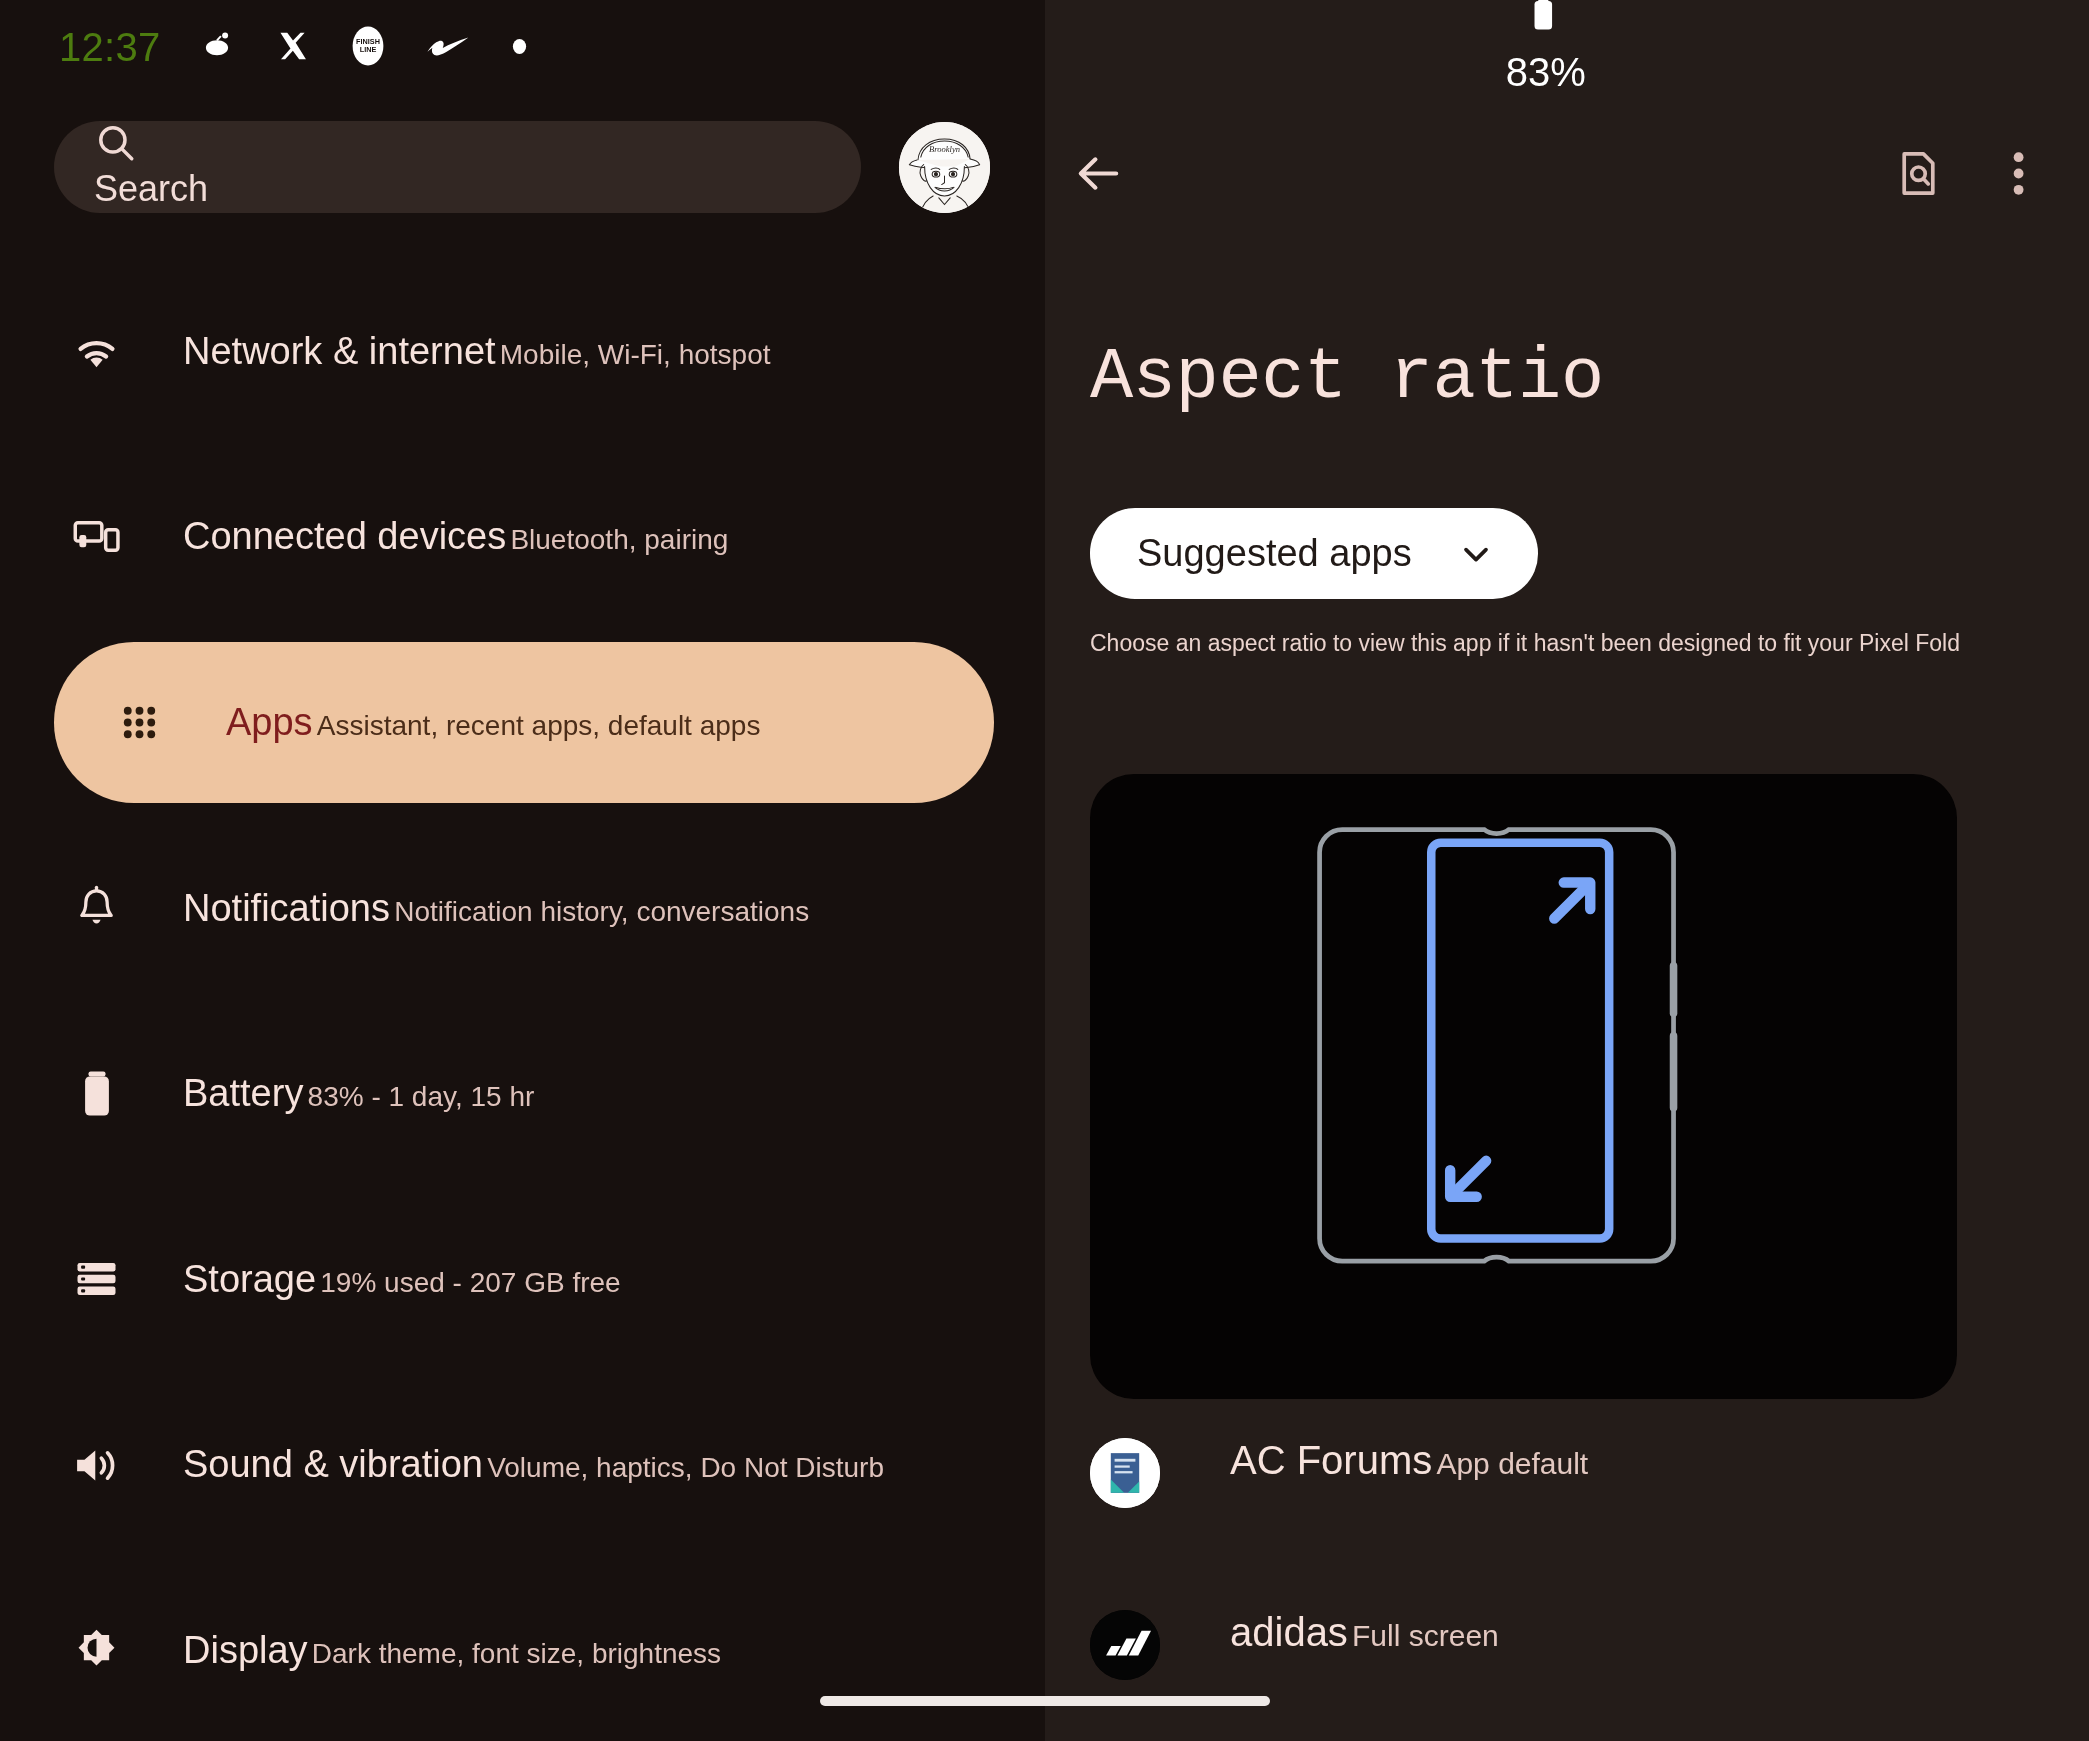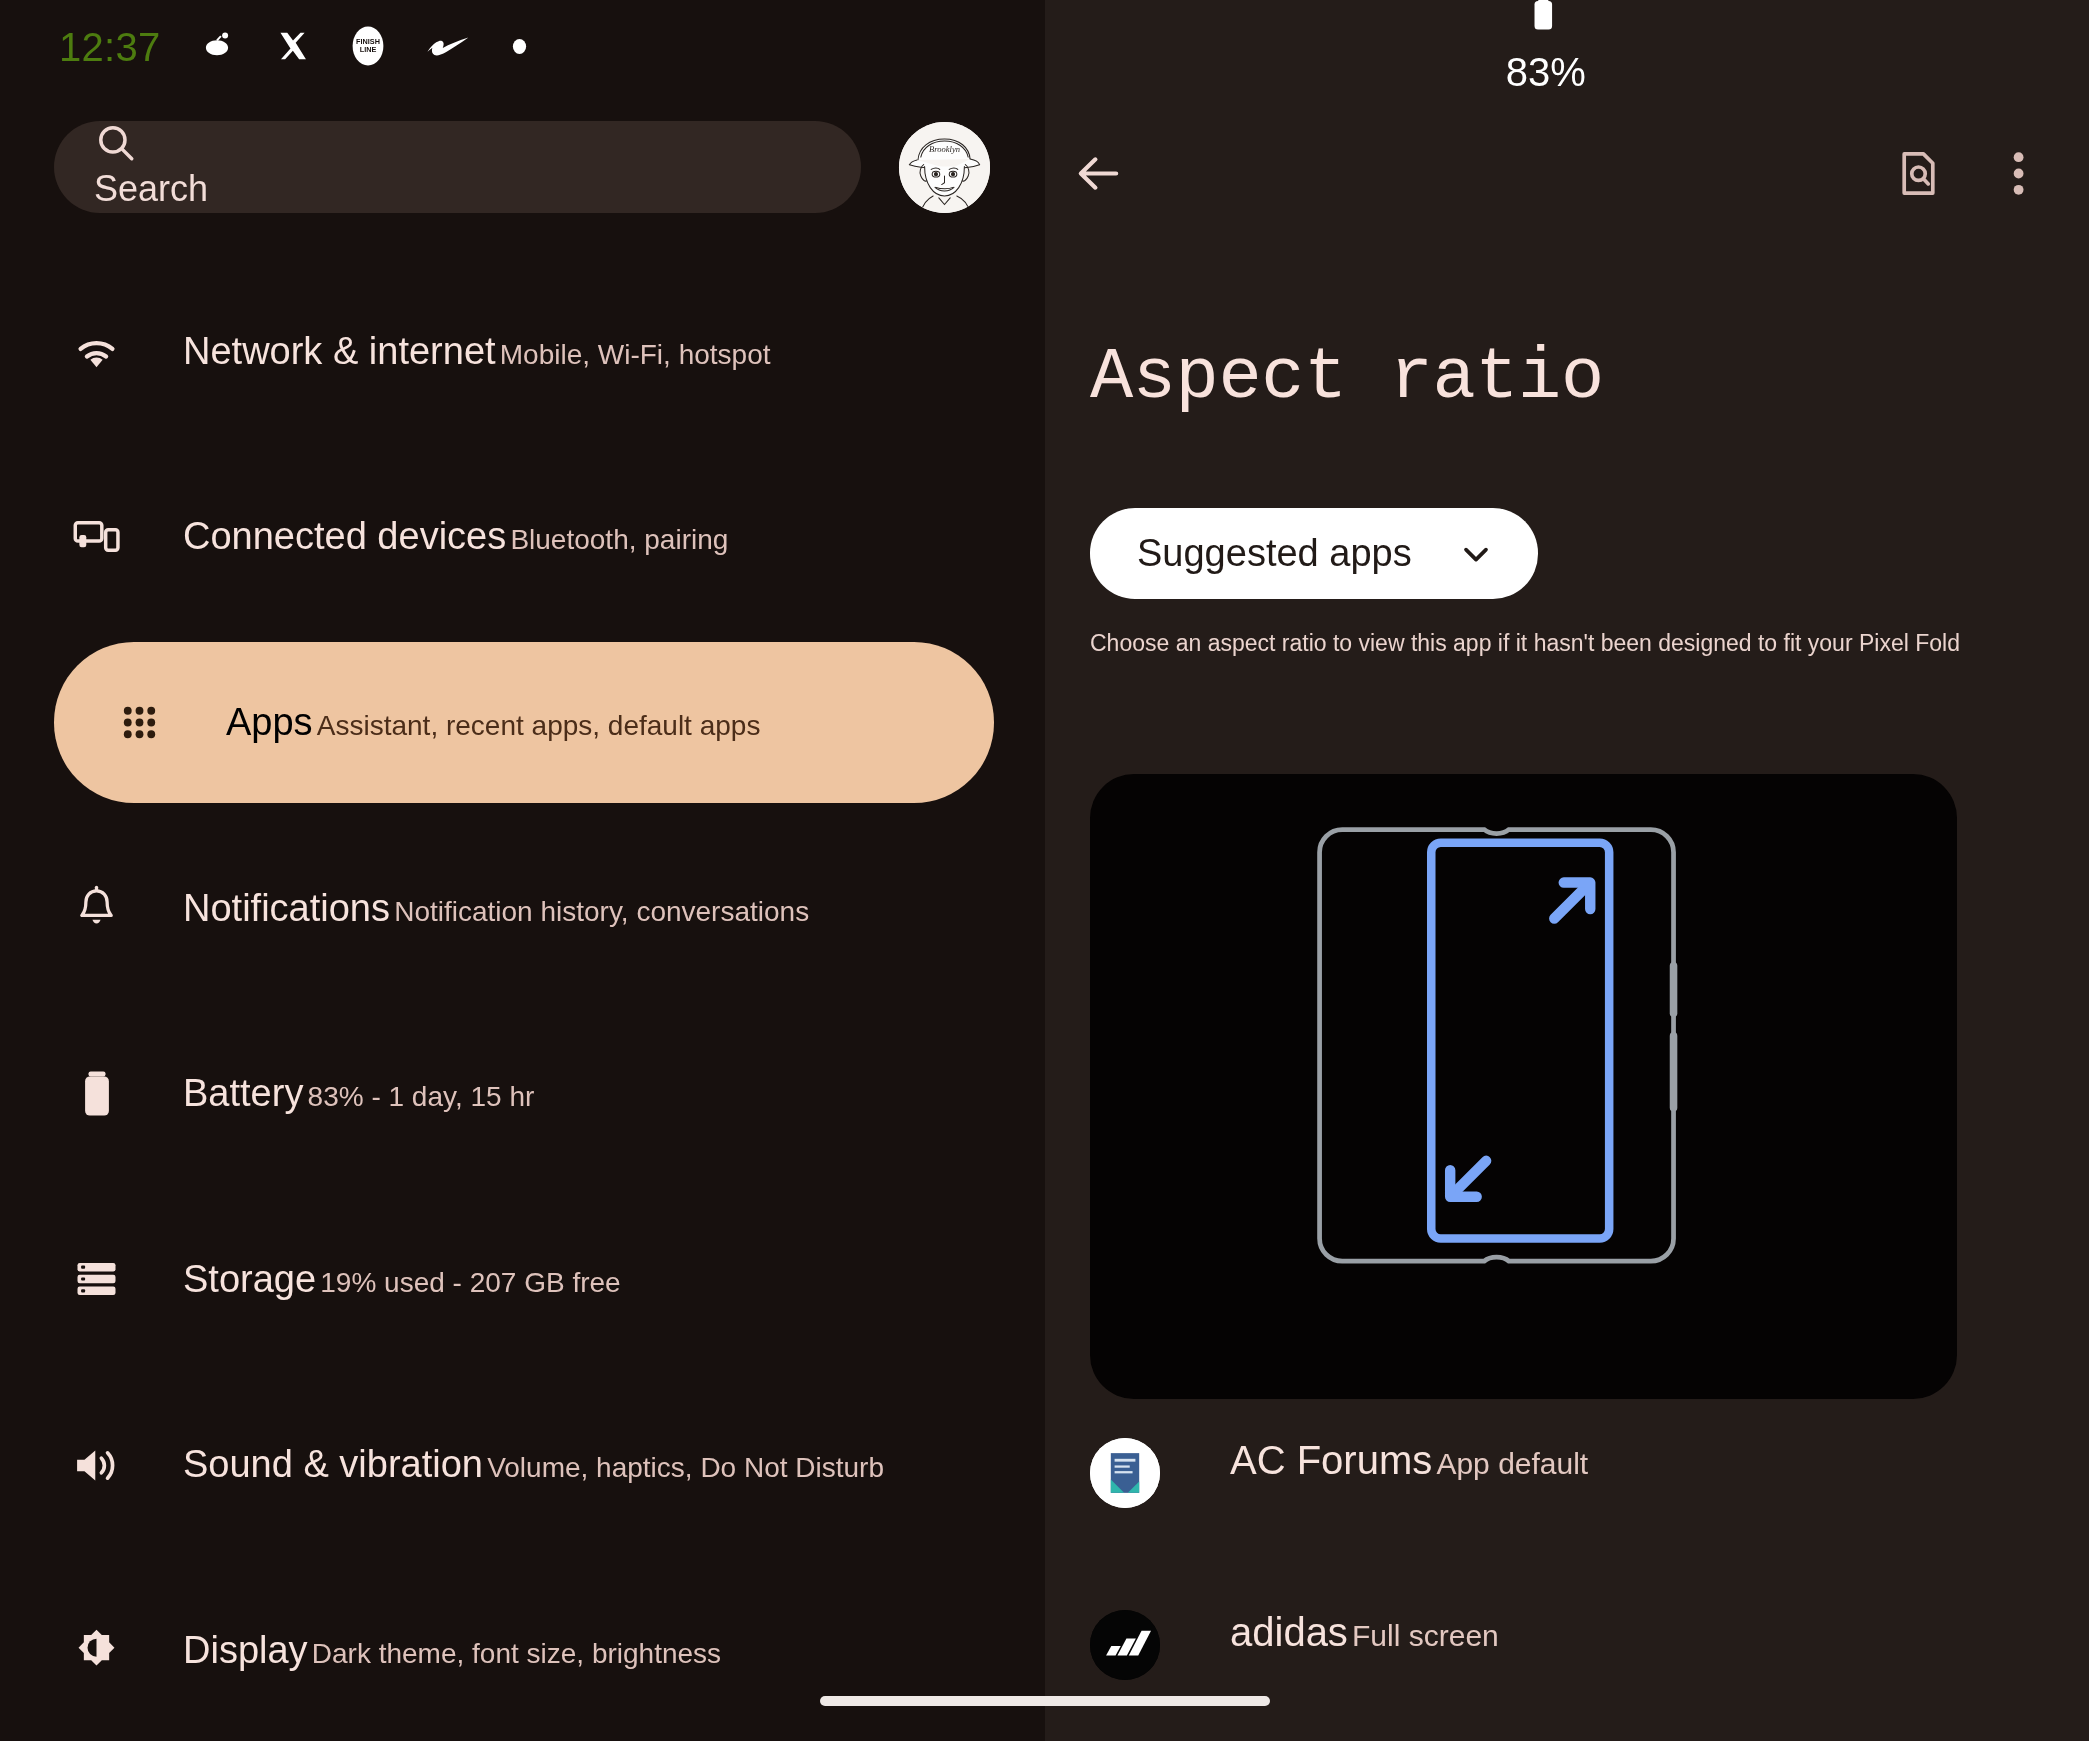--- a/index.html
+++ b/index.html
@@ -95,21 +95,21 @@
     white-space:nowrap;
   }
   .si-sub {
     color:#dec2bb;
     font-size:28px;
     font-weight:400;
     margin-top:9.5px;
     line-height:1.15;
     white-space:nowrap;
   }
-  .setting-item.selected .si-title { color:#000000; }
+  .setting-item.selected .si-title { color:#7f1d1d; }
   .setting-item.selected .si-sub  { color:#4b2d19; }
 
   
   .right-pane {
     position:relative;
     width:1045px; height:1741px;
     background:#241c19;
     flex:0 0 1045px;
   }
   .r-statusbar {

